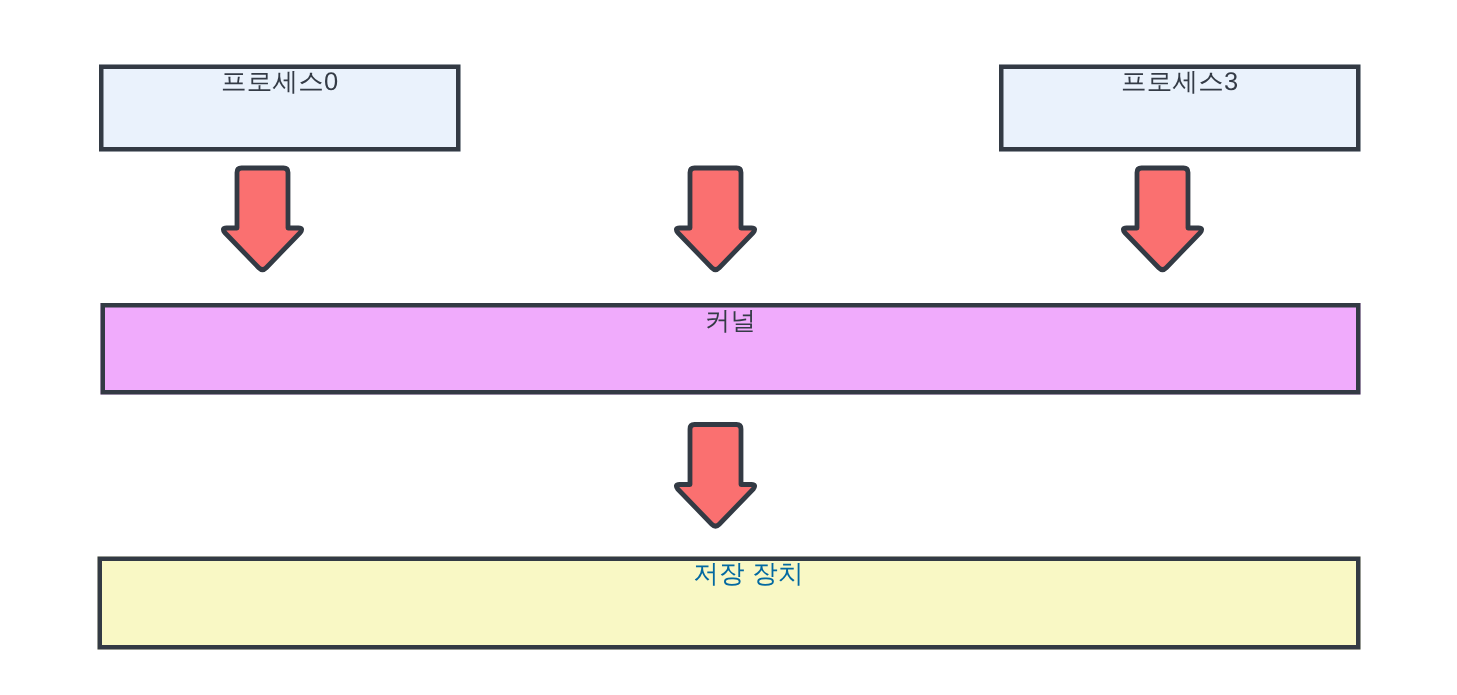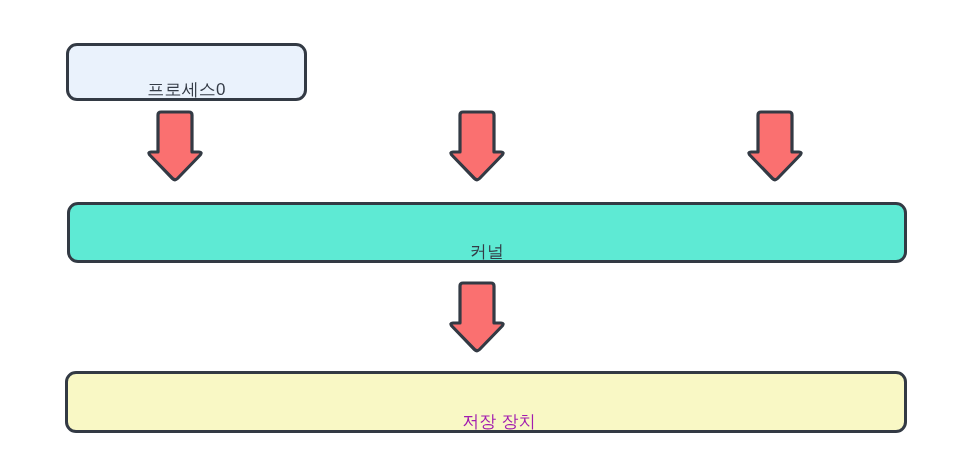--- a/index.html
+++ b/index.html
@@ -12,23 +12,23 @@
     width: 971px;
     height: 463px;
     background: #ffffff;
     font-family: "Liberation Sans", "DejaVu Sans", sans-serif;
     overflow: hidden;
   }
   .node {
     position: absolute;
     box-sizing: border-box;
     border: 3px solid #333a44;
-    border-radius: 11px;
+    border-radius: 0;
     display: flex;
-    align-items: flex-end;
+    align-items: flex-start;
     justify-content: center;
     font-size: 17px;
     line-height: 1;
     letter-spacing: 0.2px;
   }
   .process-node {
     top: 43px;
     width: 241px;
     height: 58px;
   }
@@ -65,46 +65,49 @@
 </head>
 <body>
 
 <div class="canvas">
 
   <div class="node process-node process-0" style="background-color: rgb(234, 242, 252); border-color: rgb(51, 58, 68); color: rgb(52, 59, 70);">
     <span>프로세스0</span>
   </div>
 
 
+  <div class="node process-node process-3" style="background-color: rgb(234, 242, 252); border-color: rgb(51, 58, 68); color: rgb(52, 59, 70);">
+    <span>프로세스3</span>
+  </div>
 
   <div class="arrow arrow-0">
     <svg viewBox="0 0 58 73" xmlns="http://www.w3.org/2000/svg">
       <path d="M 15 2 L 43 2 Q 46 2 46 5 L 46 42 L 53 42 Q 56.5 42 54.2 45 L 31.5 68.5 Q 29 71 26.5 68.5 L 3.8 45 Q 1.5 42 5 42 L 12 42 L 12 5 Q 12 2 15 2 Z" stroke-width="3.2" stroke-linejoin="round" stroke-linecap="round" fill="#fa7070" stroke="#333a44"></path>
     </svg>
   </div>
 
   <div class="arrow arrow-1">
     <svg viewBox="0 0 58 73" xmlns="http://www.w3.org/2000/svg">
       <path d="M 15 2 L 43 2 Q 46 2 46 5 L 46 42 L 53 42 Q 56.5 42 54.2 45 L 31.5 68.5 Q 29 71 26.5 68.5 L 3.8 45 Q 1.5 42 5 42 L 12 42 L 12 5 Q 12 2 15 2 Z" stroke-width="3.2" stroke-linejoin="round" stroke-linecap="round" fill="#fa7070" stroke="#333a44"></path>
     </svg>
   </div>
 
   <div class="arrow arrow-3">
     <svg viewBox="0 0 58 73" xmlns="http://www.w3.org/2000/svg">
       <path d="M 15 2 L 43 2 Q 46 2 46 5 L 46 42 L 53 42 Q 56.5 42 54.2 45 L 31.5 68.5 Q 29 71 26.5 68.5 L 3.8 45 Q 1.5 42 5 42 L 12 42 L 12 5 Q 12 2 15 2 Z" stroke-width="3.2" stroke-linejoin="round" stroke-linecap="round" fill="#fa7070" stroke="#333a44"></path>
     </svg>
   </div>
 
-  <div class="node kernel-node" style="background-color: #5eead4; border-color: rgb(51, 58, 68); color: rgb(52, 59, 70);">
+  <div class="node kernel-node" style="background-color: #f0abfc; border-color: rgb(51, 58, 68); color: rgb(52, 59, 70);">
     <span>커널</span>
   </div>
 
   <div class="arrow arrow-mid">
     <svg viewBox="0 0 58 73" xmlns="http://www.w3.org/2000/svg">
       <path d="M 15 2 L 43 2 Q 46 2 46 5 L 46 42 L 53 42 Q 56.5 42 54.2 45 L 31.5 68.5 Q 29 71 26.5 68.5 L 3.8 45 Q 1.5 42 5 42 L 12 42 L 12 5 Q 12 2 15 2 Z" stroke-width="3.2" stroke-linejoin="round" stroke-linecap="round" fill="#fa7070" stroke="#333a44"></path>
     </svg>
   </div>
 
-  <div class="node storage-node" style="background-color: rgb(249, 248, 197); border-color: rgb(51, 58, 68); color: #a21caf; padding-left: 26px;">
+  <div class="node storage-node" style="background-color: rgb(249, 248, 197); border-color: rgb(51, 58, 68); color: #0369a1; padding-left: 26px;">
     <span>저장 장치</span>
   </div>
 
 </div>
 
 </body></html>

